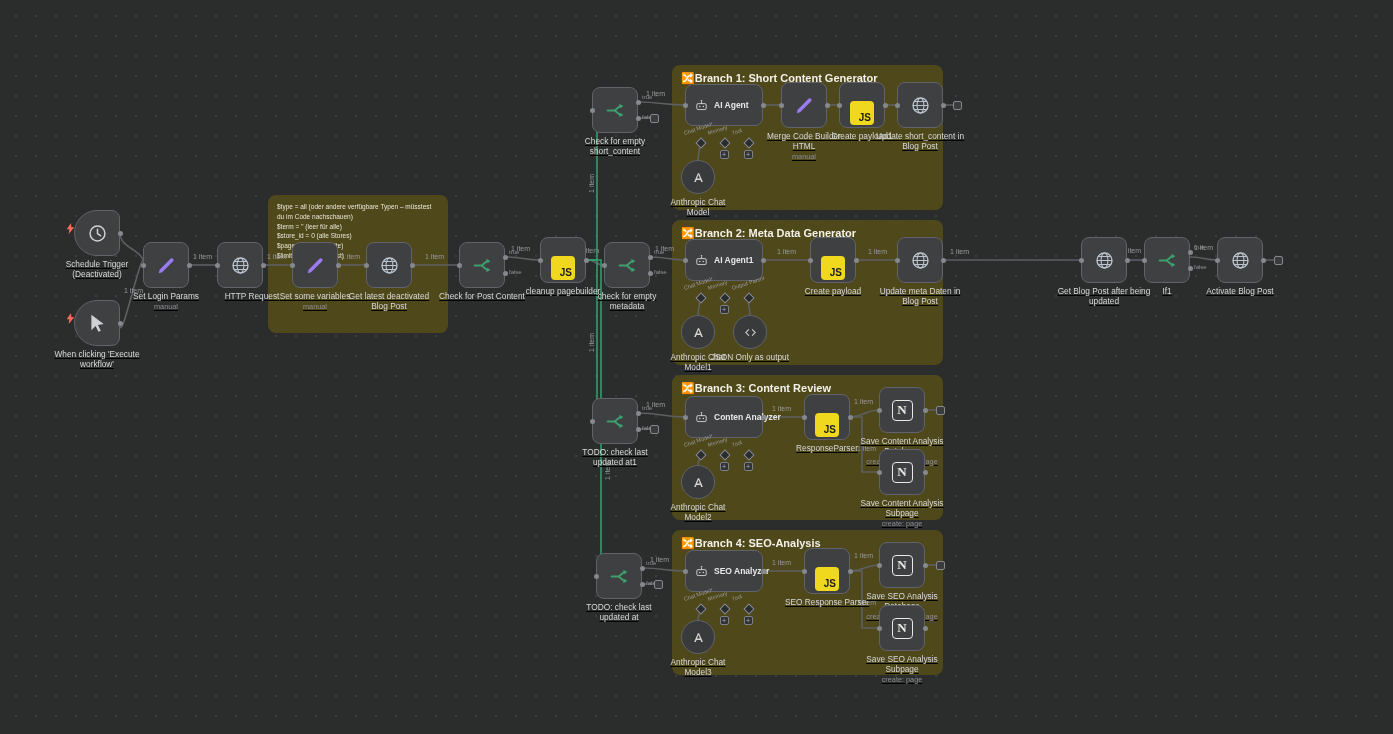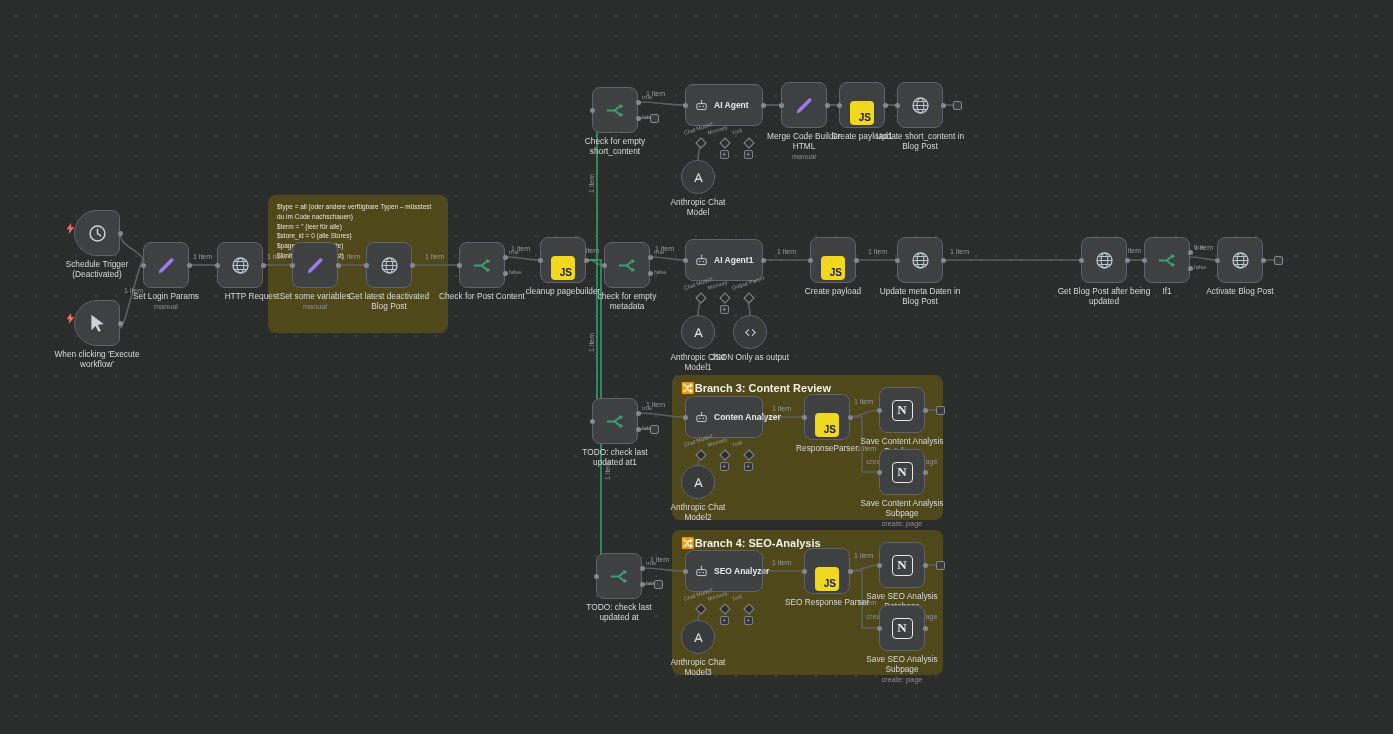--- a/index.html
+++ b/index.html
@@ -15,21 +15,21 @@
   .sticky-line{font-size:6.5px;color:#e9e5d6;line-height:1.5;}
   #edge-layer{position:absolute;left:0;top:0;z-index:1;}
   .edge-label{font-size:7px;fill:#97999d;font-family:"Liberation Sans",sans-serif;}
   .node-box{position:absolute;background:#3e4042;border:1px solid #60636a;border-radius:8px;
     display:flex;align-items:center;justify-content:center;z-index:2;box-sizing:border-box;}
   .trigger{border-radius:23px 8px 8px 23px;}
   .ai-box{justify-content:flex-start;padding-left:8px;gap:5px;}
   .circle-box{border-radius:50%;background:#393a3c;}
   .icon{display:flex;align-items:center;justify-content:center;}
   .ai-title{font-size:8.5px;font-weight:700;color:#e6e7e8;white-space:nowrap;}
-  .node-label{position:absolute;text-align:center;z-index:2;pointer-events:none;}
+  .node-label{position:absolute;text-align:center;z-index:2;pointer-events:none;text-decoration:underline;}
   .lbl-line{display:block;font-size:8.3px;color:#d8d9da;line-height:1.18;}
   .node-sub{display:block;font-size:7.3px;color:#8c8e93;line-height:1.35;}
   .port{position:absolute;border-radius:50%;background:#85888d;z-index:3;}
   .diamond{position:absolute;background:#2b2c2c;border:1px solid #8a8d92;transform:rotate(45deg);z-index:3;}
   .plus-box{position:absolute;border:1px solid #7e8186;border-radius:2px;background:#323334;
     color:#a0a3a7;font-size:8px;line-height:7px;text-align:center;z-index:3;box-sizing:border-box;}
   .endpoint{position:absolute;border:1px solid #85888d;border-radius:2px;background:#3a3b3d;z-index:2;box-sizing:border-box;}
   .tf{position:absolute;font-size:6px;color:#8e9094;z-index:2;}
   .subport-label{position:absolute;font-size:5.5px;color:#9b9da1;z-index:2;white-space:nowrap;transform-origin:left center;}
   .js-badge{width:24px;height:24px;background:#efd81d;border-radius:4px;color:#1b1c1e;font-weight:700;font-size:10px;
@@ -111,20 +111,26 @@
       <path d="M925 565 C 937 565 924 565 936 565" fill="none" stroke="#5d5f62" stroke-width="1.6"></path>
       <path d="M642 584 C 654 584 642 584 654 584" fill="none" stroke="#5d5f62" stroke-width="1.6"></path>
     </svg>
 <div class="sticky" style="position: absolute; left: 268px; top: 195px; width: 180px; height: 138px; background: rgb(79, 72, 27);">
       <div class="sticky-line">$type = all (oder andere verfügbare Typen – müsstest du im Code nachschauen)</div>
       <div class="sticky-line">$term = '' (leer für alle)</div>
       <div class="sticky-line">$store_id = 0 (alle Stores)</div>
       <div class="sticky-line">$page = 1 (erste Seite)</div>
       <div class="sticky-line">$limit = 1 (nur ein Post)</div>
     </div>
+    <div class="sticky" style="position: absolute; left: 672px; top: 65px; width: 271px; height: 145px; background: rgb(79, 72, 27);">
+      <div class="sticky-title">🔀Branch 1: Short Content Generator</div>
+    </div>
+    <div class="sticky" style="position: absolute; left: 672px; top: 220px; width: 271px; height: 145px; background: rgb(79, 72, 27);">
+      <div class="sticky-title">🔀Branch 2: Meta Data Generator</div>
+    </div>
     <div class="sticky" style="position: absolute; left: 672px; top: 375px; width: 271px; height: 145px; background: rgb(79, 72, 27);">
       <div class="sticky-title">🔀Branch 3: Content Review</div>
     </div>
     <div class="sticky" style="position: absolute; left: 672px; top: 530px; width: 271px; height: 145px; background: rgb(79, 72, 27);">
       <div class="sticky-title">🔀Branch 4: SEO-Analysis</div>
     </div>
     <div class="node-box trigger" style="position: absolute; left: 74px; top: 210px; width: 46px; height: 46px;">
       <span class="icon">
         <svg width="21" height="21" viewBox="0 0 24 24">
           <circle cx="12" cy="12" r="8.5" fill="none" stroke="#cfd1d4" stroke-width="1.7"></circle>

